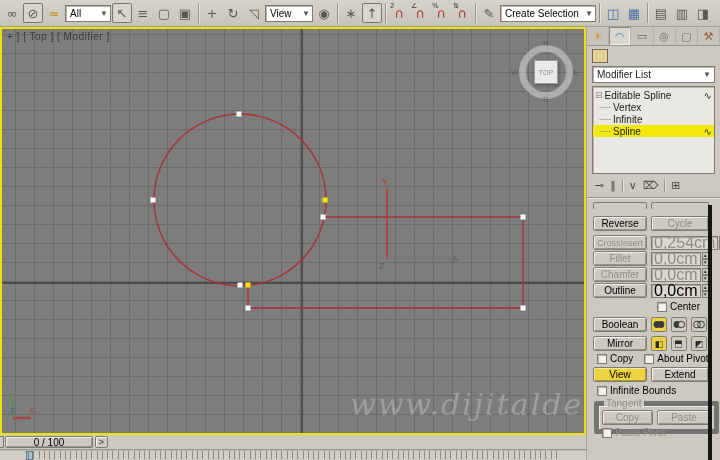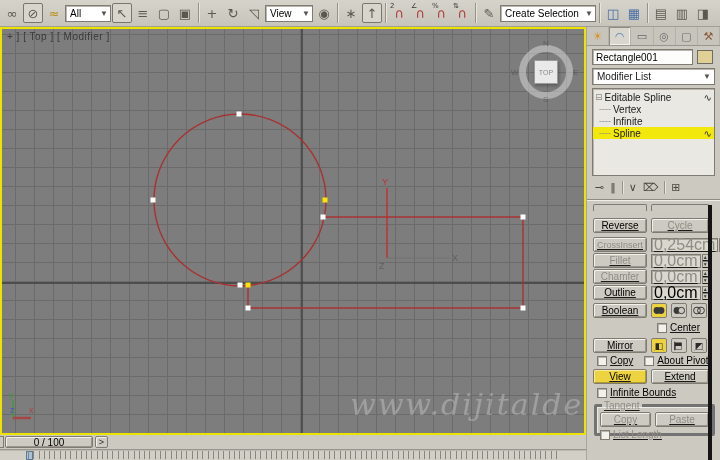--- a/index.html
+++ b/index.html
@@ -42,41 +42,41 @@
   #stack { height:88px; margin:0 5px; background:#eae8e2; border:1px solid #7f7b73; box-shadow:inset 1px 1px 0 #b9b5ad; overflow:hidden; padding-top:2px; }
   .stack-row { height:12px; display:flex; align-items:center; padding:0 2px; font-size:10px; color:#1a1a1a; white-space:nowrap; }
   .stack-row .tree { color:#8f8c85; font-size:9px; margin-right:2px; }
   .stack-row .wave { margin-left:auto; font-family:"DejaVu Sans",sans-serif; color:#2a2a2a; font-size:10px; }
   .stack-row.selected { background:#f2e80c; }
   .stack-row.child { padding-left:6px; }
   #stack-tools { height:17px; display:flex; align-items:center; gap:6px; padding:0 8px; margin-top:3px; }
   .st-icon { font-family:"DejaVu Sans",sans-serif; font-size:11px; color:#4a463e; }
   .st-sep { width:1px; height:13px; background:#989186; box-shadow:1px 0 0 #e8e5dd; }
   #cp-divider { height:2px; margin-top:3px; border-top:1px solid #8f8b83; border-bottom:1px solid #f0eee8; }
-  #rollout { position:relative; padding:3px 6px 12px 6px;text-decoration:underline; }
+  #rollout { position:relative; padding:3px 6px 12px 6px; }
   #cp-scrollbar { position:absolute; right:8px; top:178px; width:4px; height:255px; background:#141414; }
 
   .row { display:flex; align-items:center; gap:4px; }
   .btn { height:15px; background:#cdcac2; border:1px solid #7f7b73; border-radius:2px; box-shadow:inset 1px 1px 0 #f3f1eb, inset -1px -1px 0 #9a958c; display:flex; align-items:center; justify-content:center; font-size:10px; color:#000; }
   .btn.w1 { width:54px; }
   .btn.w2 { width:58px; }
   .btn.disabled { color:#8f8c85; }
   .btn.active { background:#eed341; box-shadow:inset 1px 1px 0 #f8ea9a, inset -1px -1px 0 #b09a2a; }
   .stub { height:7px; background:#cdcac2; border:1px solid #7f7b73; border-bottom:none; border-radius:2px 2px 0 0; }
   .spin { display:flex; width:58px; height:14px; }
   .spin .field { flex:1; background:#dad7cf; border:1px solid #7f7b73; box-shadow:inset 1px 1px 0 #aaa69e; font-size:16px; padding:0 2px; display:flex; align-items:center; color:#000; }
   .spin.dim .field { color:#8f8c85; }
   .spin .arrows { width:11px; display:flex; flex-direction:column; margin-left:1px; }
   .spin .arrows span { flex:1; background:#cdcac2; border:1px solid #7f7b73; font-size:5px; line-height:5px; text-align:center; color:#3a3a3a; }
   .chk { width:10px; height:10px; background:#f2f0ea; border:1px solid #7f7b73; box-shadow:inset 1px 1px 0 #b9b5ad; flex:0 0 auto; }
   .chk-label { font-size:10px; color:#000; }
   .chk-label.dim { color:#8f8c85; }
   .mini { width:16px; height:15px; background:#cdcac2; border:1px solid #7f7b73; border-radius:2px; display:flex; align-items:center; justify-content:center; font-family:"DejaVu Sans",sans-serif; font-size:9px; color:#2a2a2a; }
   .mini.active { background:#eed341; }
-  fieldset#tangent { height:36px; border:3px solid #737373; border-radius:2px; box-shadow:1px 1px 0 #eeece6 inset; margin:0 1px; padding:1px 3px 0 3px; }
+  fieldset#tangent { height:36px; border:5px solid #737373; border-radius:2px; box-shadow:1px 1px 0 #eeece6 inset; margin:0 1px; padding:1px 3px 0 3px; }
   fieldset#tangent legend { font-size:10px; color:#8f8c85; padding:0 2px; margin-left:2px; }
 
   
   #timeslider { position:absolute; left:0; top:435px; width:586px; height:14px; background:#ccc9c1; display:flex; align-items:center; }
   #ts-prev { position:absolute; left:0; top:1px; width:4px; height:12px; background:#cdcac2; border:1px solid #7f7b73; border-left:none; }
   #ts-handle { position:absolute; left:5px; top:1px; width:88px; height:12px; background:#cdcac2; border:1px solid #7f7b73; border-radius:2px; box-shadow:inset 1px 1px 0 #f3f1eb, inset -1px -1px 0 #9a958c; display:flex; align-items:center; justify-content:center; font-size:10px; color:#000; }
   #ts-next { position:absolute; left:95px; top:1px; width:13px; height:12px; background:#cdcac2; border:1px solid #7f7b73; border-radius:2px; box-shadow:inset 1px 1px 0 #f3f1eb; display:flex; align-items:center; justify-content:center; font-size:9px; color:#2a2a2a; }
   #trackbar { position:absolute; left:0; top:449px; width:586px; height:11px; background:#d2cfc7; border-top:1px solid #9a968e; box-shadow:inset 0 1px 0 #bcb9b1; }
   .tick { position:absolute; top:1px; width:1px; height:8px; background:#8a8780; }
   #frame-marker { position:absolute; left:26px; top:1px; width:7px; height:9px; background:#a9c0d6; border:1px solid #5a7a94; }
@@ -184,21 +184,20 @@
     <div id="cp-tabs">
         <div class="cp-tab" style="color: rgb(216, 144, 32);">☀</div>
         <div class="cp-tab active" style="color: rgb(90, 132, 184);">◠</div>
         <div class="cp-tab" style="color: rgb(106, 106, 106);">▭</div>
         <div class="cp-tab" style="color: rgb(106, 106, 106);">◎</div>
         <div class="cp-tab" style="color: rgb(106, 106, 106);">▢</div>
         <div class="cp-tab" style="color: rgb(138, 90, 58);">⚒</div>
       </div>
 
     <div id="cp-name-row">
-      <input id="obj-name" value="Rectangle001" style="">
       <div id="obj-color"></div>
     </div>
 
     <div id="mod-list">
       <span>Modifier List</span>
       <span class="arr">▼</span>
     </div>
 
     <div id="stack">
         <div class="stack-row">
@@ -274,20 +273,24 @@
       <div class="row" style="margin-bottom:3px;">
         <div class="btn w1">Outline</div>
         <div class="spin">
           <div class="field">0,0cm</div>
           <div class="arrows">
               <span>▲</span>
               <span>▼</span>
             </div>
         </div>
       </div>
+      <div class="row" style="margin-bottom:5px; justify-content:flex-end; gap:3px; padding-right:14px;">
+        <div class="chk"></div>
+        <span class="chk-label">Center</span>
+      </div>
       <div class="row" style="margin-bottom:4px;">
         <div class="btn w1">Boolean</div>
         <div class="mini active">
           <svg width="12" height="9">
               <circle cx="4" cy="4.5" r="3.4" fill="#3a3a3a"></circle>
               <circle cx="8" cy="4.5" r="3.4" fill="#3a3a3a"></circle>
             </svg>
         </div>
         <div class="mini">
           <svg width="12" height="9">
@@ -295,24 +298,20 @@
               <circle cx="8.4" cy="4.5" r="3.2" fill="#cdcac2" stroke="#3a3a3a"></circle>
             </svg>
         </div>
         <div class="mini">
           <svg width="12" height="9">
               <circle cx="4" cy="4.5" r="3.4" fill="none" stroke="#3a3a3a"></circle>
               <circle cx="8" cy="4.5" r="3.4" fill="none" stroke="#3a3a3a"></circle>
             </svg>
         </div>
       </div>
-      <div class="row" style="margin-bottom:5px; justify-content:flex-end; gap:3px; padding-right:14px;">
-        <div class="chk"></div>
-        <span class="chk-label">Center</span>
-      </div>
       <div class="row" style="margin-bottom:2px;">
         <div class="btn w1">Mirror</div>
         <div class="mini active">◧</div>
         <div class="mini" style="transform:none;">
             <span style="display:inline-block; transform:rotate(90deg);">◧</span>
           </div>
         <div class="mini">◩</div>
       </div>
       <div class="row" style="margin-bottom:3px; gap:3px;">
         <div class="chk" style="margin-left:4px;"></div>
@@ -329,21 +328,21 @@
         <span class="chk-label">Infinite Bounds</span>
       </div>
       <fieldset id="tangent">
         <legend>Tangent</legend>
         <div class="row" style="margin-bottom:2px;">
           <div class="btn disabled" style="width:51px;">Copy</div>
           <div class="btn disabled" style="width:54px;">Paste</div>
         </div>
         <div class="row" style="gap:3px;">
           <div class="chk"></div>
-          <span class="chk-label dim">List Length</span>
+          <span class="chk-label dim">Paste Pivot</span>
         </div>
       </fieldset>
 
     </div>
     <div id="cp-scrollbar"></div>
   </div>
 
   <div id="timeslider">
     <div id="ts-prev"></div>
     <div id="ts-handle">0 / 100</div>

